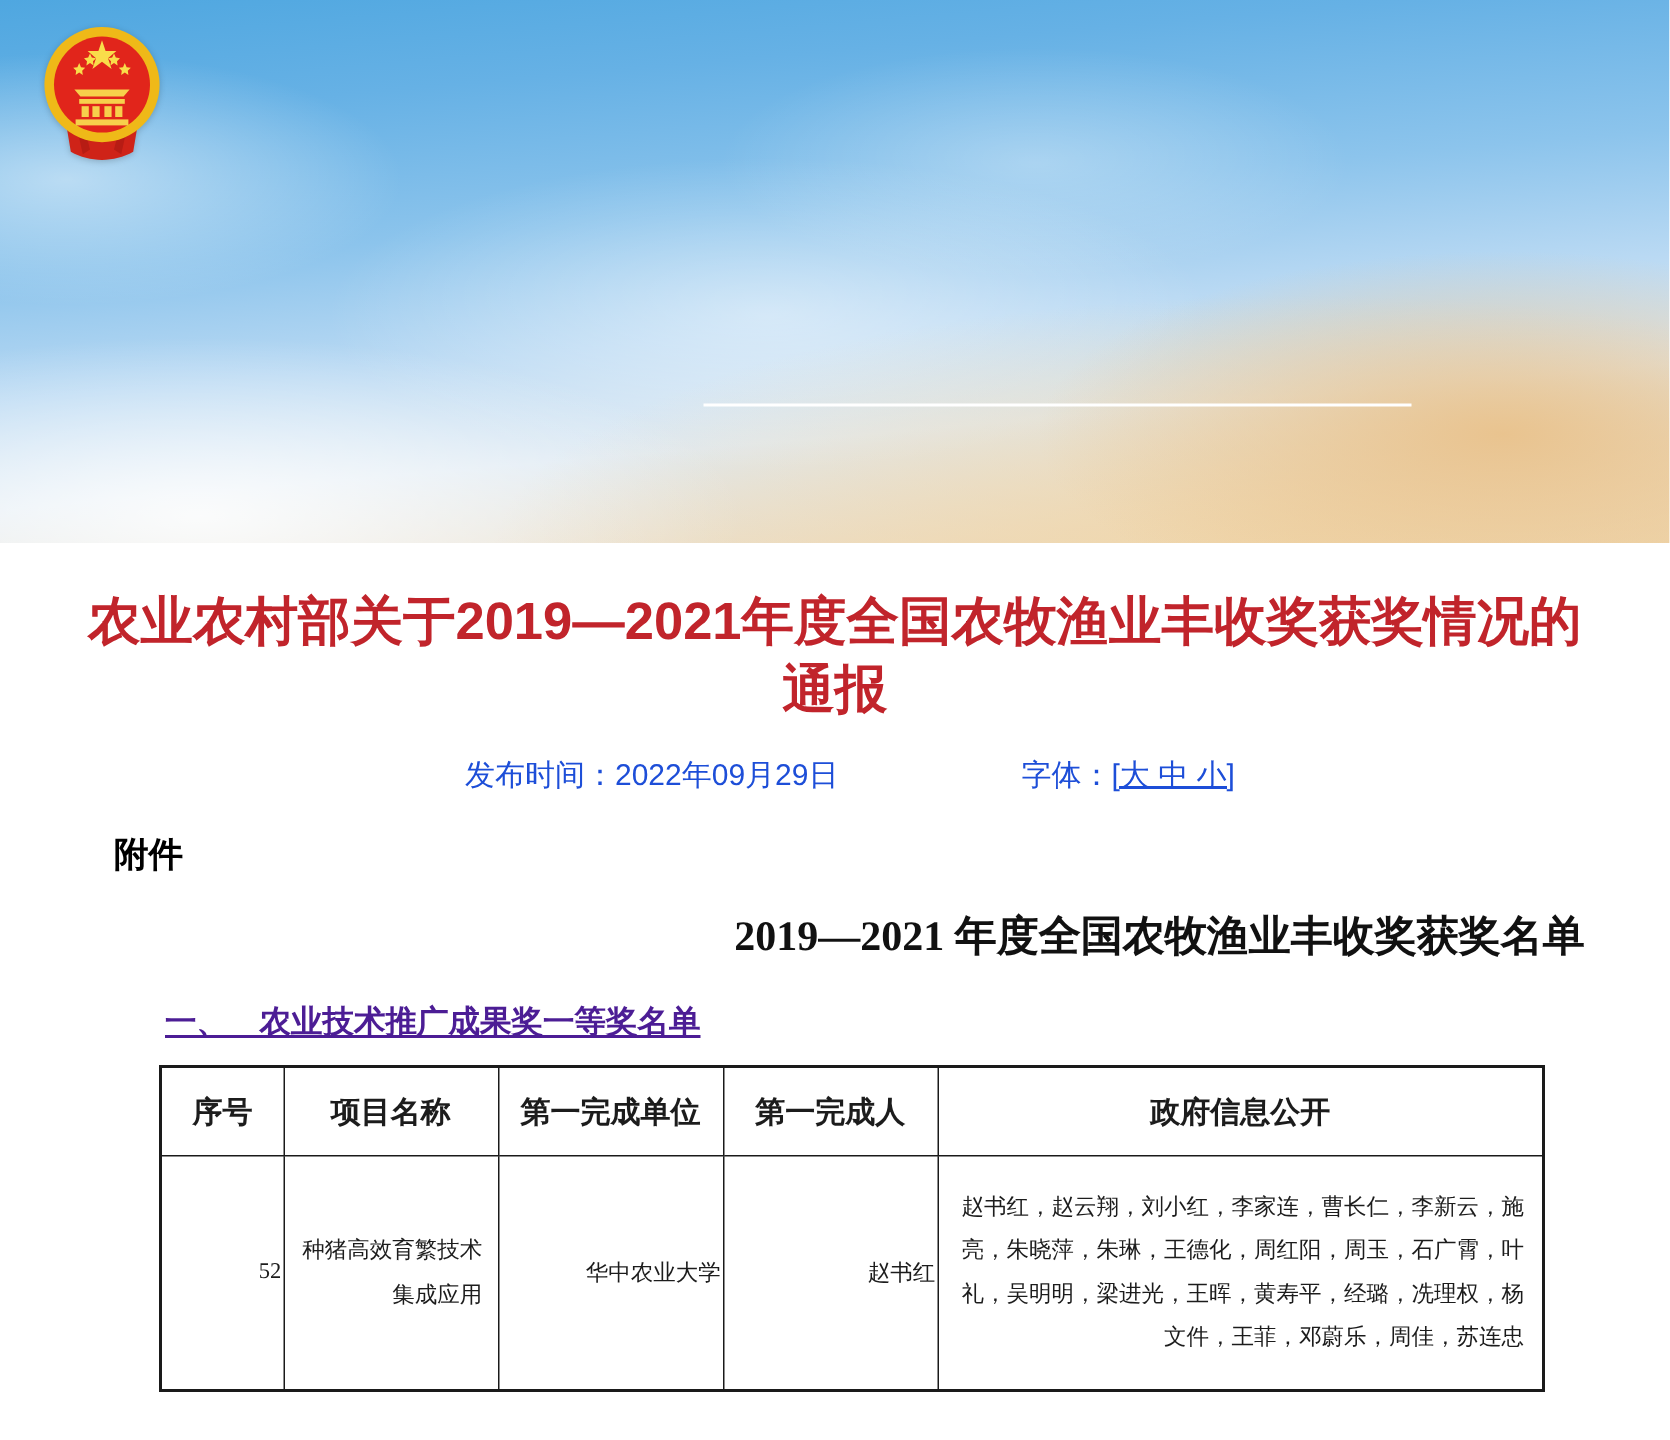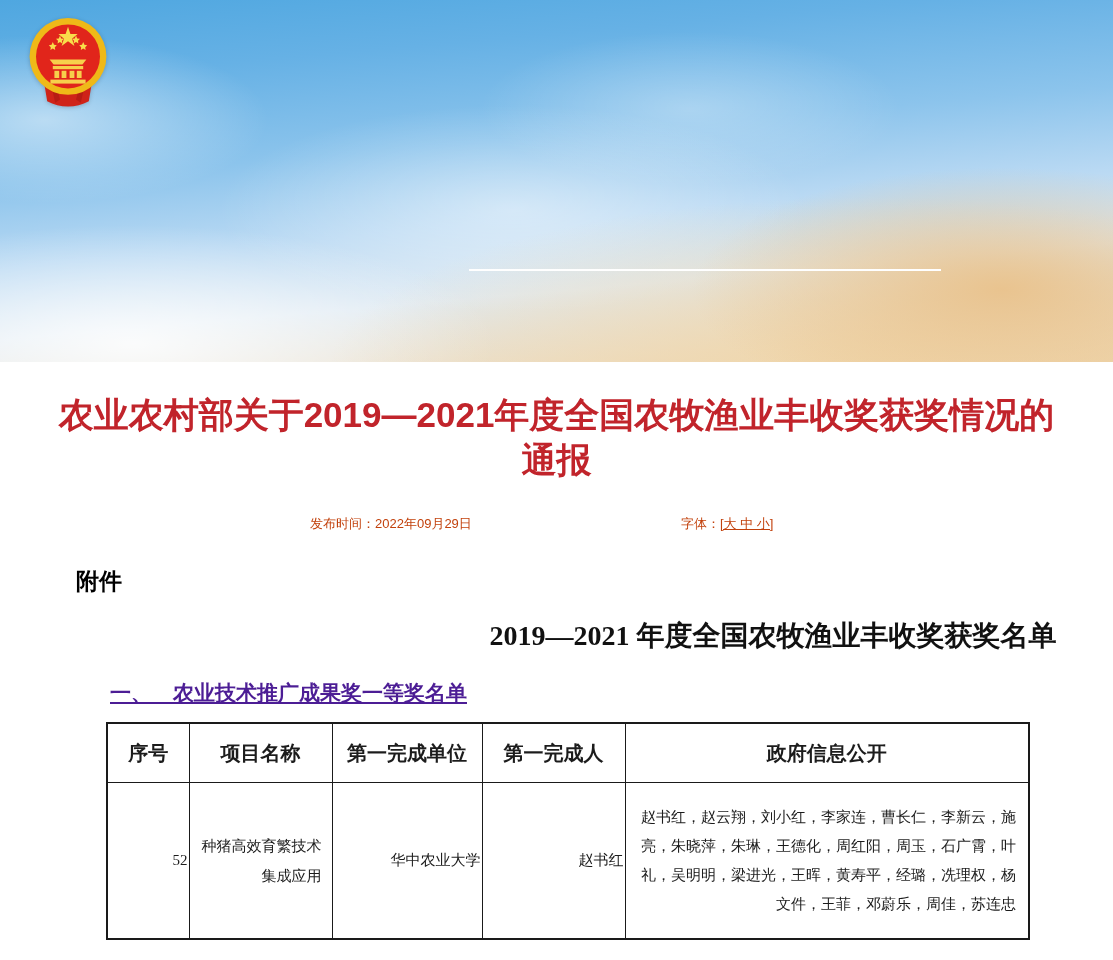--- a/index.html
+++ b/index.html
@@ -34,21 +34,21 @@
     position:absolute;top:140px;left:0;width:100%;text-align:center;
     font-size:98px;font-weight:900;color:#ffffff;letter-spacing:5px;line-height:108px;white-space:nowrap;
     text-shadow:3px 3px 0 #c34a50,5px 6px 4px rgba(140,25,30,0.75),8px 9px 10px rgba(140,25,30,0.35);
   }
   .banner-underline{position:absolute;top:269px;left:469px;width:472px;height:2px;background:#ffffff;}
   
   .article-title{
     margin:30px auto 0;width:1030px;text-align:center;
     color:#c1242b;font-size:35px;font-weight:bold;line-height:45px;
   }
-  .meta-row{position:relative;margin-top:33px;height:24px;font-size:13px;color:#c2410c;}
+  .meta-row{position:relative;margin-top:21px;height:24px;font-size:20px;color:#1d4ed8;}
   .meta-publish{position:absolute;left:310px;top:0;}
   .meta-font{position:absolute;left:681px;top:0;}
   .meta-font .options{cursor:pointer;text-decoration:underline;}
   .attachment{margin:27px 0 0 76px;font-size:23px;font-weight:bold;color:#000;}
   .list-title{
     margin:20px auto 0;width:1000px;text-align:right;
     font-family:"Liberation Serif",serif;font-weight:bold;font-size:28px;color:#111;white-space:nowrap;
   }
   .section-heading{margin:24px 0 0 110px;font-size:21px;font-weight:bold;color:#4c1d95;text-decoration:underline;}
   

